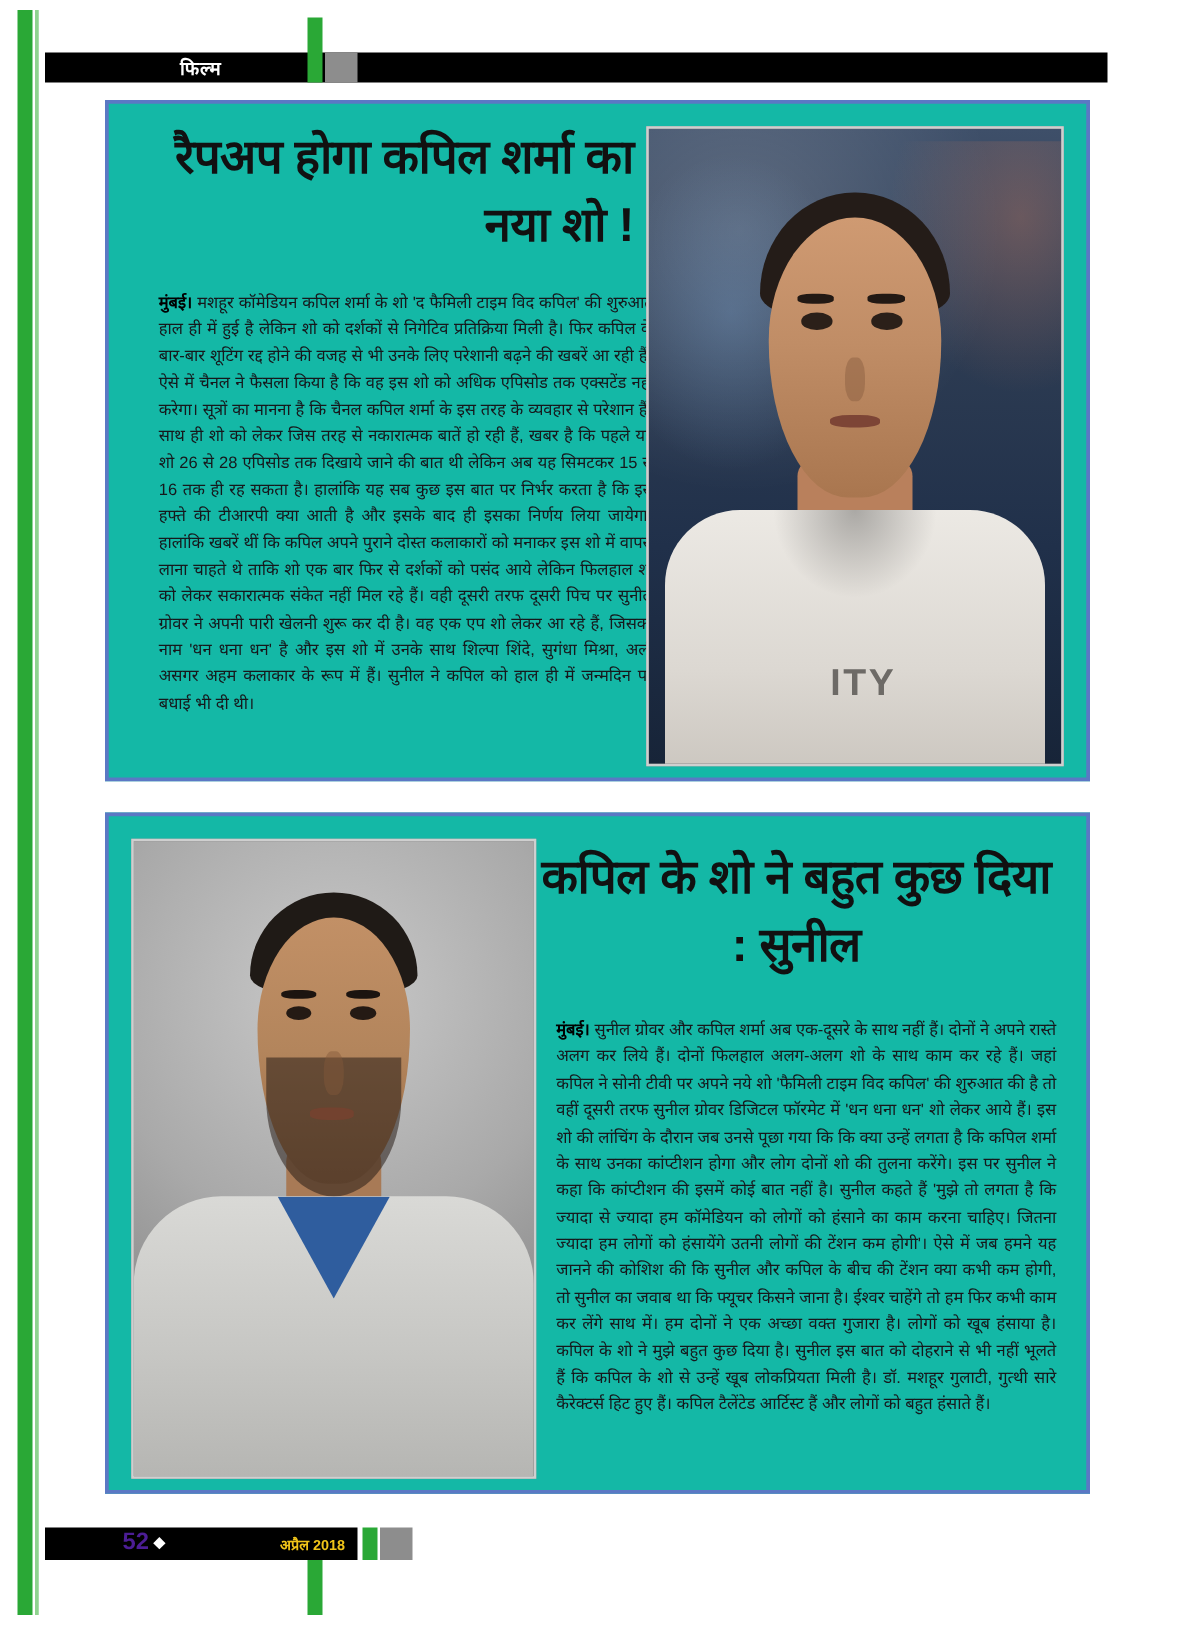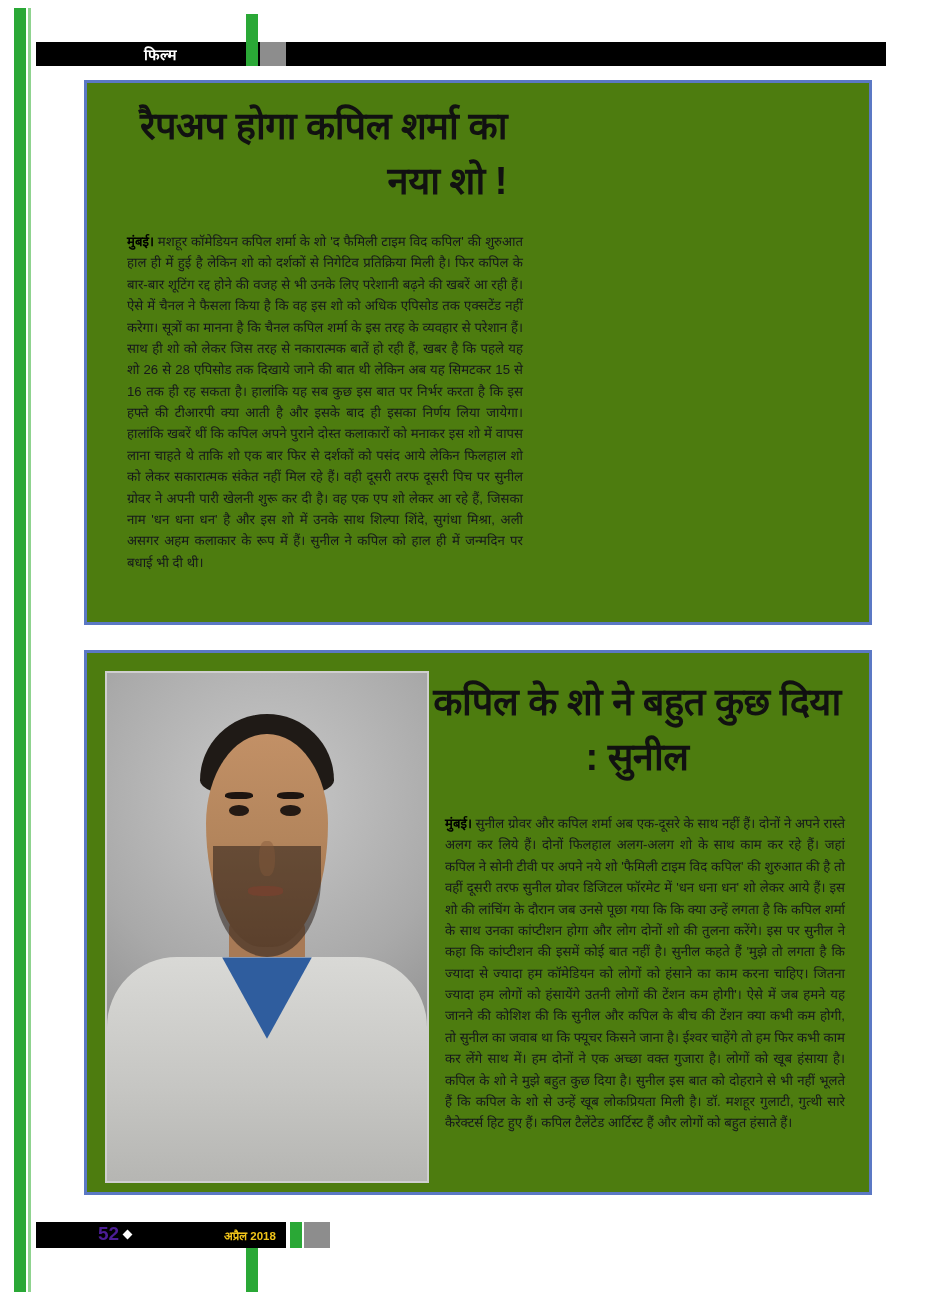--- a/index.html
+++ b/index.html
@@ -60,21 +60,21 @@
     left: 138px; top: 44px;
     color: #ffffff;
     font-size: 15px;
     font-weight: bold;
     letter-spacing: 0.5px;
   }
 
   
   .article {
     position: absolute;
-    background: #4d7c0f;
+    background: #14b8a6;
     border: 3px solid #5b78c4;
     box-sizing: border-box;
   }
   .article-1 {
     left: 78px; top: 80px;
     width: 788px; height: 545px;
   }
   .article-2 {
     left: 78px; top: 650px;
     width: 788px; height: 545px;
@@ -385,20 +385,38 @@
   <div class="top-strip-green"></div>
   <div class="top-strip-gray"></div>
   <div class="section-label">फिल्म</div>
 
   <div class="article article-1">
 
     <div class="headline headline-1">रैपअप होगा कपिल शर्मा का नया शो !</div>
 
     <div class="body-1 body-text"><span class="dateline">मुंबई।</span><span> मशहूर कॉमेडियन कपिल शर्मा के शो 'द फैमिली टाइम विद कपिल' की शुरुआत हाल ही में हुई है लेकिन शो को दर्शकों से निगेटिव प्रतिक्रिया मिली है। फिर कपिल के बार-बार शूटिंग रद्द होने की वजह से भी उनके लिए परेशानी बढ़ने की खबरें आ रही हैं। ऐसे में चैनल ने फैसला किया है कि वह इस शो को अधिक एपिसोड तक एक्सटेंड नहीं करेगा। सूत्रों का मानना है कि चैनल कपिल शर्मा के इस तरह के व्यवहार से परेशान हैं। साथ ही शो को लेकर जिस तरह से नकारात्मक बातें हो रही हैं, खबर है कि पहले यह शो 26 से 28 एपिसोड तक दिखाये जाने की बात थी लेकिन अब यह सिमटकर 15 से 16 तक ही रह सकता है। हालांकि यह सब कुछ इस बात पर निर्भर करता है कि इस हफ्ते की टीआरपी क्या आती है और इसके बाद ही इसका निर्णय लिया जायेगा। हालांकि खबरें थीं कि कपिल अपने पुराने दोस्त कलाकारों को मनाकर इस शो में वापस लाना चाहते थे ताकि शो एक बार फिर से दर्शकों को पसंद आये लेकिन फिलहाल शो को लेकर सकारात्मक संकेत नहीं मिल रहे हैं। वही दूसरी तरफ दूसरी पिच पर सुनील ग्रोवर ने अपनी पारी खेलनी शुरू कर दी है। वह एक एप शो लेकर आ रहे हैं, जिसका नाम 'धन धना धन' है और इस शो में उनके साथ शिल्पा शिंदे, सुगंधा मिश्रा, अली असगर अहम कलाकार के रूप में हैं। सुनील ने कपिल को हाल ही में जन्मदिन पर बधाई भी दी थी।</span></div>
 
+    <div class="photo photo-1">
+      <div class="photo-inner">
+        <div class="p1-bg"></div>
+        <div class="p1-light"></div>
+        <div class="p1-neck"></div>
+        <div class="p1-shirt"></div>
+        <div class="p1-shirt-shadow"></div>
+        <div class="p1-hair"></div>
+        <div class="p1-face"></div>
+        <div class="p1-brow l"></div>
+        <div class="p1-brow r"></div>
+        <div class="p1-eye l"></div>
+        <div class="p1-eye r"></div>
+        <div class="p1-nose"></div>
+        <div class="p1-mouth"></div>
+        <div class="p1-shirt-text">ITY</div>
+      </div>
+    </div>
   </div>
 
   <div class="article article-2">
 
     <div class="headline headline-2">कपिल के शो ने बहुत कुछ दिया : सुनील</div>
 
     <div class="body-2 body-text"><span class="dateline">मुंबई।</span><span> सुनील ग्रोवर और कपिल शर्मा अब एक-दूसरे के साथ नहीं हैं। दोनों ने अपने रास्ते अलग कर लिये हैं। दोनों फिलहाल अलग-अलग शो के साथ काम कर रहे हैं। जहां कपिल ने सोनी टीवी पर अपने नये शो 'फैमिली टाइम विद कपिल' की शुरुआत की है तो वहीं दूसरी तरफ सुनील ग्रोवर डिजिटल फॉरमेट में 'धन धना धन' शो लेकर आये हैं। इस शो की लांचिंग के दौरान जब उनसे पूछा गया कि कि क्या उन्हें लगता है कि कपिल शर्मा के साथ उनका कांप्टीशन होगा और लोग दोनों शो की तुलना करेंगे। इस पर सुनील ने कहा कि कांप्टीशन की इसमें कोई बात नहीं है। सुनील कहते हैं 'मुझे तो लगता है कि ज्यादा से ज्यादा हम कॉमेडियन को लोगों को हंसाने का काम करना चाहिए। जितना ज्यादा हम लोगों को हंसायेंगे उतनी लोगों की टेंशन कम होगी'। ऐसे में जब हमने यह जानने की कोशिश की कि सुनील और कपिल के बीच की टेंशन क्या कभी कम होगी, तो सुनील का जवाब था कि फ्यूचर किसने जाना है। ईश्वर चाहेंगे तो हम फिर कभी काम कर लेंगे साथ में। हम दोनों ने एक अच्छा वक्त गुजारा है। लोगों को खूब हंसाया है। कपिल के शो ने मुझे बहुत कुछ दिया है। सुनील इस बात को दोहराने से भी नहीं भूलते हैं कि कपिल के शो से उन्हें खूब लोकप्रियता मिली है। डॉ. मशहूर गुलाटी, गुत्थी सारे कैरेक्टर्स हिट हुए हैं। कपिल टैलेंटेड आर्टिस्ट हैं और लोगों को बहुत हंसाते हैं।</span></div>
 
     <div class="photo photo-2">
       <div class="photo-inner">

